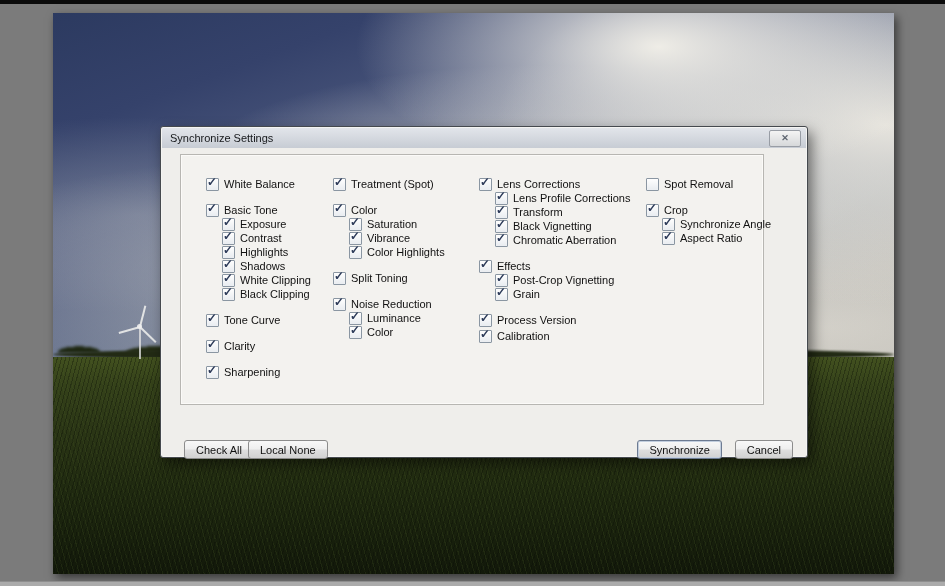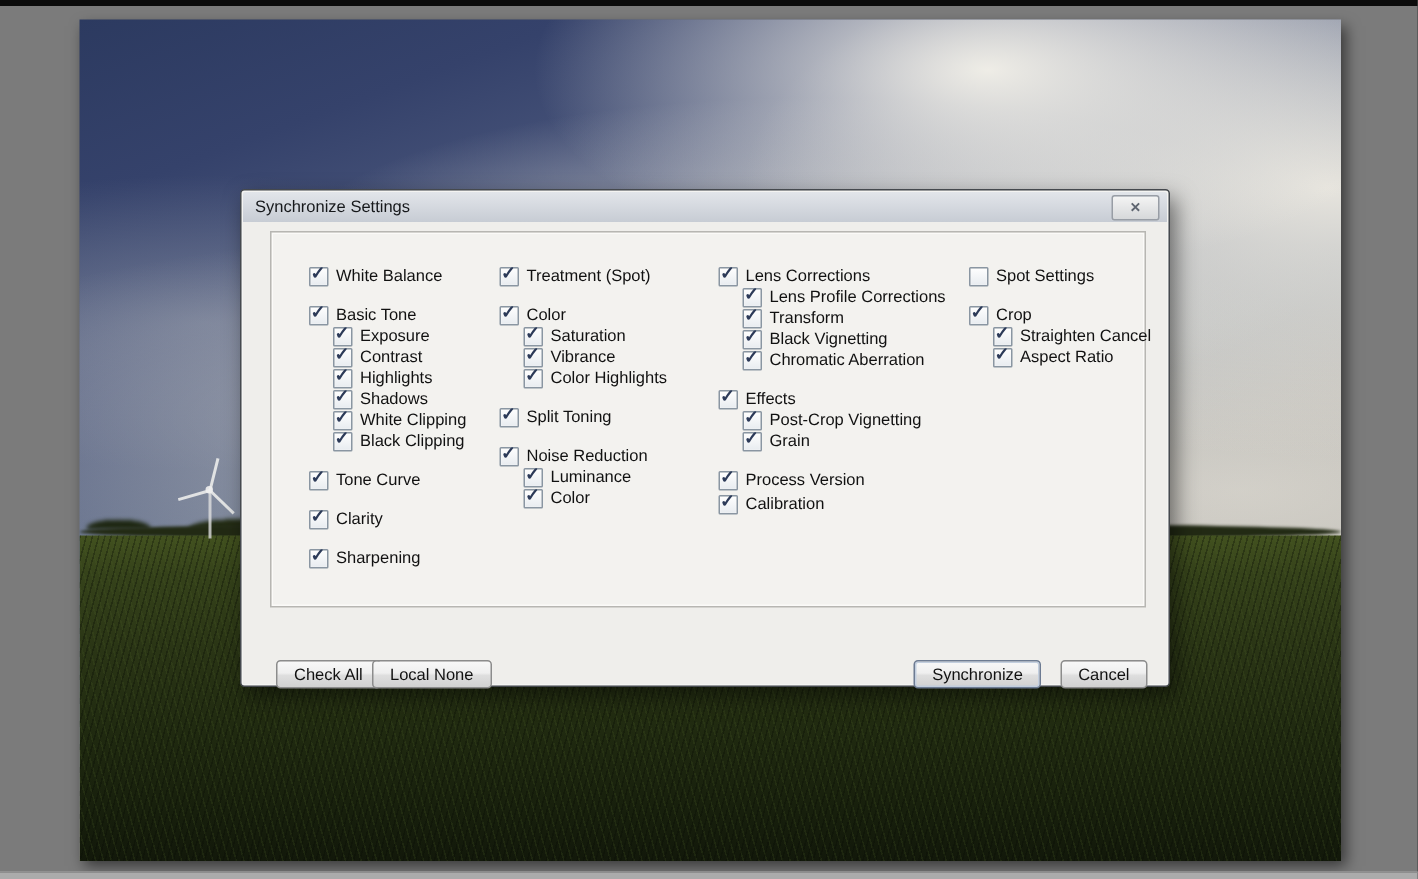--- a/index.html
+++ b/index.html
@@ -33,21 +33,21 @@
       linear-gradient(to bottom,#42511f 0%,#35421a 12%,#2a3515 35%,#202a10 60%,#171f0c 85%,#12180a 100%);}
   .turbine{position:absolute;left:0;top:0;}
   .tower{position:absolute;left:86px;top:313px;width:2px;height:33px;background:rgba(225,225,225,.78);}
   .hub{position:absolute;left:84px;top:311px;width:5px;height:5px;border-radius:50%;background:rgba(240,240,240,.9);}
   .blade{position:absolute;left:86px;top:292px;width:2px;height:22px;background:rgba(242,242,240,.85);
          transform-origin:50% 100%;}
   .b1{transform:rotate(14deg);} .b2{transform:rotate(134deg);} .b3{transform:rotate(254deg);}
 
   
   .dialog{position:absolute;left:160px;top:126px;width:618px;height:330px;border:1px solid #45494e;
-    border-radius:3px;background:#e9e8e5;box-shadow:4px 6px 14px rgba(0,0,0,.5), inset 0 0 0 1px #f4f4f2;}
+    border-radius:3px;background:#e9e8e5;box-shadow:4px 6px 14px rgba(0,0,0,.5), inset 0 0 0 1px #f4f4f2;padding-left:28px;}
   .titlebar{position:absolute;top:1px;left:1px;right:1px;height:20px;border-radius:2px 2px 0 0;
     background:linear-gradient(#e2e5ea,#c7ccd4);border-bottom:1px solid #a9adb4;}
   .title-text{position:absolute;left:8px;top:4px;font-size:11px;color:#16181b;}
   .close-btn{position:absolute;right:5px;top:2px;width:30px;height:15px;border:1px solid #989da5;border-radius:2px;
     background:linear-gradient(#f4f4f4,#d6d8da);display:flex;align-items:center;justify-content:center;cursor:default;}
   .close-btn span{font-size:9px;line-height:9px;color:#5e6570;font-weight:bold;}
   .dialog-body{position:absolute;left:1px;right:1px;top:21px;bottom:1px;background:#efeeeb;border-radius:0 0 2px 2px;}
 
   .panel{position:absolute;left:18px;top:6px;width:582px;height:249px;background:#f3f2ef;
     border:1px solid #b7b6b2;box-shadow:inset 0 0 0 1px #fbfaf8;}
@@ -304,35 +304,35 @@
                   <span class="mark">✓</span>
                 </span>
                 <span class="lbl">Calibration</span>
               </div>
             </div>
           </div>
         <div class="sync-col col4">
             <div class="group">
               <div class="row">
                 <span class="cb"></span>
-                <span class="lbl">Spot Settings</span>
+                <span class="lbl">Spot Removal</span>
               </div>
             </div>
             <div class="group">
               <div class="row">
                 <span class="cb checked">
                   <span class="mark">✓</span>
                 </span>
                 <span class="lbl">Crop</span>
               </div>
               <div class="row child">
                 <span class="cb checked">
                   <span class="mark">✓</span>
                 </span>
-                <span class="lbl">Straighten Cancel</span>
+                <span class="lbl">Synchronize Angle</span>
               </div>
               <div class="row child">
                 <span class="cb checked">
                   <span class="mark">✓</span>
                 </span>
                 <span class="lbl">Aspect Ratio</span>
               </div>
             </div>
           </div>
       </div>

